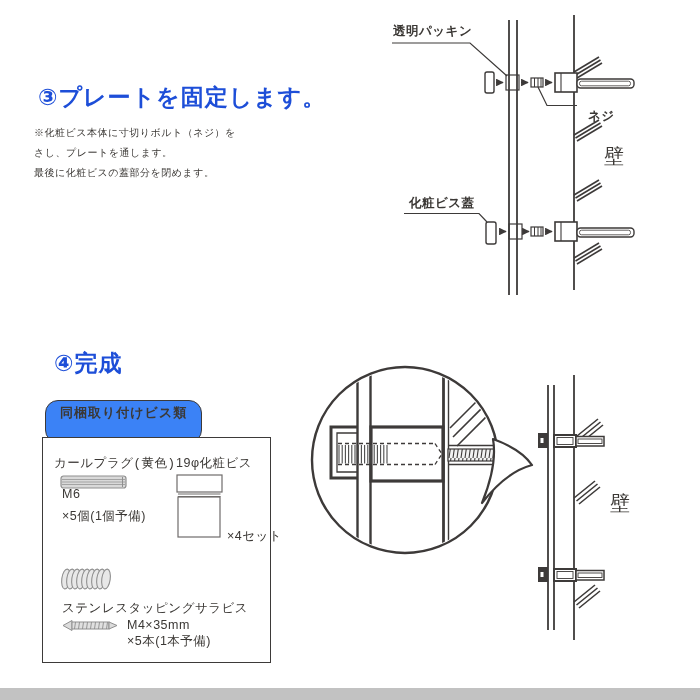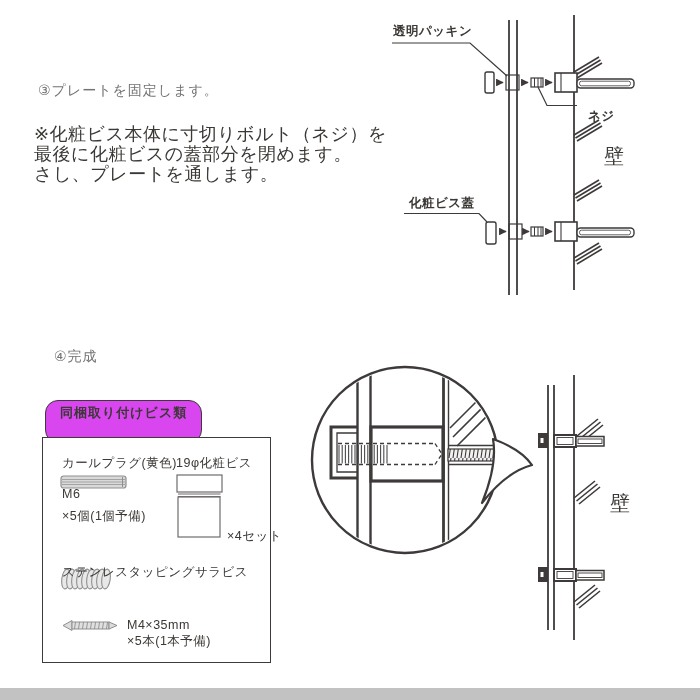--- a/index.html
+++ b/index.html
@@ -1,44 +1,44 @@
 <!DOCTYPE html>
 <html><head>
 <meta charset="utf-8">
 <style>
   html,body{margin:0;padding:0;background:#fff;}
   #canvas{
     position:relative;width:700px;height:700px;background:#ffffff;overflow:hidden;
     font-family:"Liberation Sans","DejaVu Sans",sans-serif;color:#3b3835;
   }
   .abs{position:absolute;}
-  .h1{font-size:14px;font-weight:normal;letter-spacing:1px;color:#737373;}
-  .note{font-size:18px;line-height:20px;letter-spacing:0.5px;}
+  .h1{font-size:23px;font-weight:bold;letter-spacing:1px;color:#1d4ed8;}
+  .note{font-size:10px;line-height:20px;letter-spacing:0.5px;font-family:Liberation Mono, monospace;}
   .dlabel{font-size:12.5px;letter-spacing:0.5px;white-space:nowrap;font-weight:bold;}
   .wall{font-size:20px;font-weight:500;letter-spacing:1px;}
   .pill{
     display:inline-block;border:1.6px solid #3d3a39;border-radius:13px;
     padding:3px 14px 20px 14px;font-size:13px;font-weight:bold;letter-spacing:1px;
-    background:#d946ef;
+    background:#3b82f6;
   }
   .partsbox{border:1.6px solid #3d3a39;background:#fff;}
   .ptext{font-size:12.5px;letter-spacing:0.5px;white-space:nowrap;}
   .footerbar{background:#c2c2c2;}
   svg{display:block;}
 </style>
 </head>
 <body>
 
 <div id="canvas">
 
   <div class="abs h1" style="left:38px;top:82px;">③プレートを固定します。</div>
   <div class="abs note" style="left:34px;top:124px;">
     <div>※化粧ビス本体に寸切りボルト（ネジ）を</div>
+    <div>さし、プレートを通します。</div>
     <div>最後に化粧ビスの蓋部分を閉めます。</div>
-    <div>さし、プレートを通します。</div>
   </div>
 
   <svg class="abs" style="left:380px;top:8px;" width="280" height="300" viewBox="0 0 280 300">
     <defs>
       <marker id="ah1" viewBox="0 0 10 10" refX="9" refY="5" markerWidth="5.5" markerHeight="5.5" orient="auto">
         <polygon points="0,0 10,5 0,10" fill="#3d3a39"></polygon>
       </marker>
     </defs>
     <g stroke="#3d3a39" fill="none" stroke-width="1.8">
 
@@ -107,21 +107,21 @@
   <div class="abs dlabel" style="left:409px;top:195px;">化粧ビス蓋</div>
   <div class="abs wall" style="left:604px;top:143px;">壁</div>
 
   <div class="abs h1" style="left:54px;top:348px;">④完成</div>
   <div class="abs" style="left:45px;top:400px;">
     <span class="pill">同梱取り付けビス類</span>
   </div>
 
   <div class="abs partsbox" style="left:42px;top:437px;width:227px;height:224px;"></div>
 
-  <div class="abs ptext" style="left:62px;top:455px;">カールプラグ(黄色)</div>
+  <div class="abs ptext" style="left:54px;top:455px;font-family:Liberation Mono, monospace;">カールプラグ(黄色)</div>
 
   <svg class="abs" style="left:60px;top:474px;" width="72" height="18" viewBox="0 0 72 18">
     <rect x="1" y="2" width="65" height="12" rx="2.5" fill="#d9d9d9" stroke="#8f8f8f" stroke-width="1.2"></rect>
     <line x1="2" y1="5.5" x2="65" y2="5.5" stroke="#a3a3a3" stroke-width="1"></line>
     <line x1="2" y1="8" x2="65" y2="8" stroke="#a3a3a3" stroke-width="1"></line>
     <line x1="2" y1="10.5" x2="65" y2="10.5" stroke="#a3a3a3" stroke-width="1"></line>
     <line x1="62.5" y1="3" x2="62.5" y2="13" stroke="#8f8f8f" stroke-width="1"></line>
   </svg>
   <div class="abs ptext" style="left:62px;top:487px;text-align:right;">M6</div>
   <div class="abs ptext" style="left:62px;top:508px;">×5個(1個予備)</div>
@@ -146,21 +146,21 @@
       <ellipse cx="16" cy="13" rx="4.2" ry="10" transform="rotate(8 16 13)"></ellipse>
       <ellipse cx="21" cy="13" rx="4.2" ry="10" transform="rotate(8 21 13)"></ellipse>
       <ellipse cx="26" cy="13" rx="4.2" ry="10" transform="rotate(8 26 13)"></ellipse>
       <ellipse cx="31" cy="13" rx="4.2" ry="10" transform="rotate(8 31 13)"></ellipse>
       <ellipse cx="36" cy="13" rx="4.2" ry="10" transform="rotate(8 36 13)"></ellipse>
       <ellipse cx="41" cy="13" rx="4.2" ry="10" transform="rotate(8 41 13)"></ellipse>
       <ellipse cx="46" cy="13" rx="4.2" ry="10" transform="rotate(8 46 13)"></ellipse>
     </g>
   </svg>
 
-  <div class="abs ptext" style="left:62px;top:564px;">ステンレスタッピングサラビス</div>
+  <div class="abs ptext" style="left:62px;top:600px;">ステンレスタッピングサラビス</div>
 
   <svg class="abs" style="left:61px;top:618px;" width="58" height="15" viewBox="0 0 58 15">
     <defs>
       <pattern id="thr1" width="4" height="15" patternUnits="userSpaceOnUse">
         <rect width="4" height="15" fill="#e0e0e0"></rect>
         <line x1="3" y1="1" x2="1" y2="14" stroke="#969696" stroke-width="1"></line>
       </pattern>
     </defs>
     <polygon points="2,7.5 11,2.5 11,12.5" fill="#dcdcdc" stroke="#8f8f8f" stroke-width="1"></polygon>
     <rect x="11" y="4" width="37" height="7" fill="url(#thr1)" stroke="#8f8f8f" stroke-width="1"></rect>

